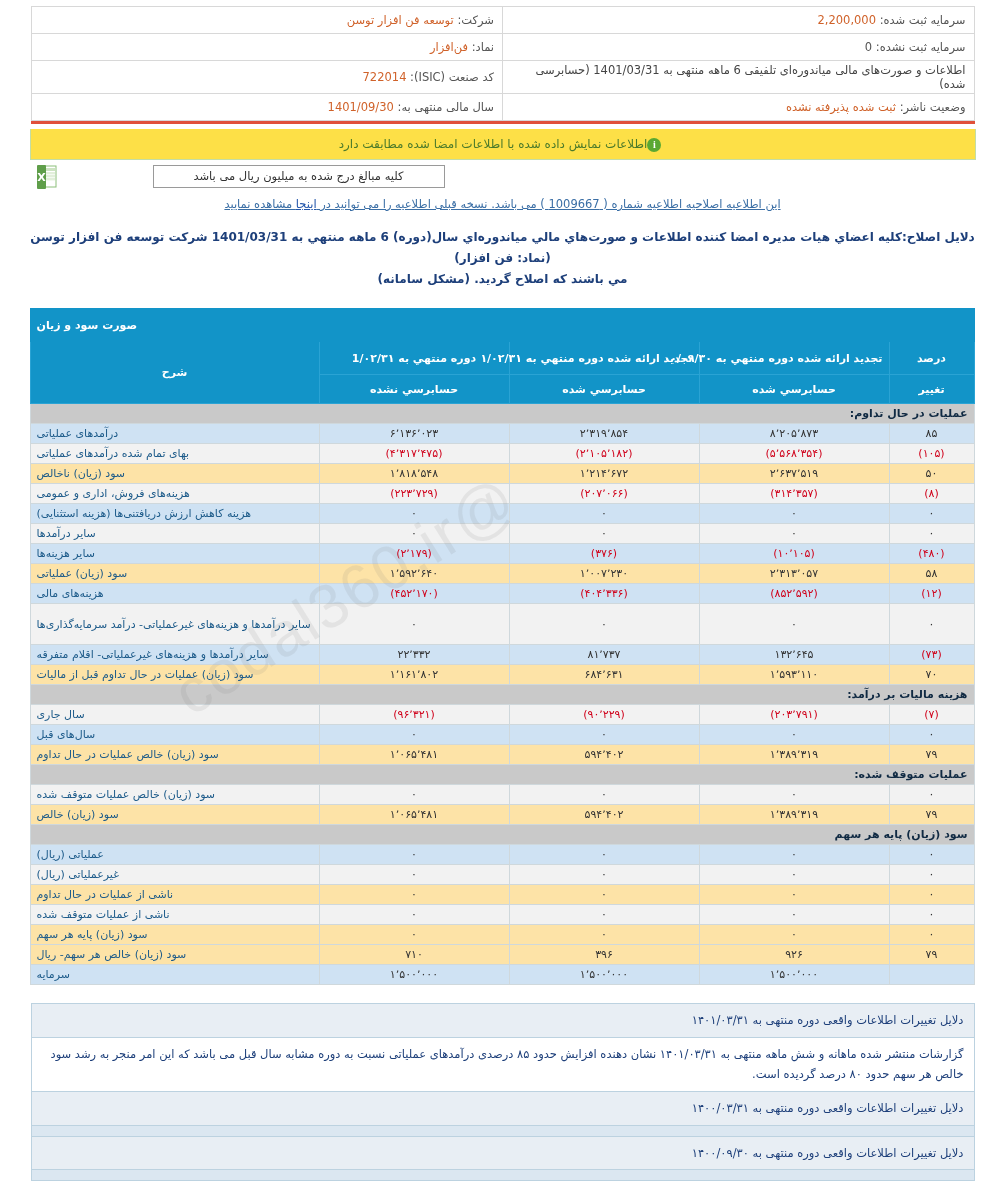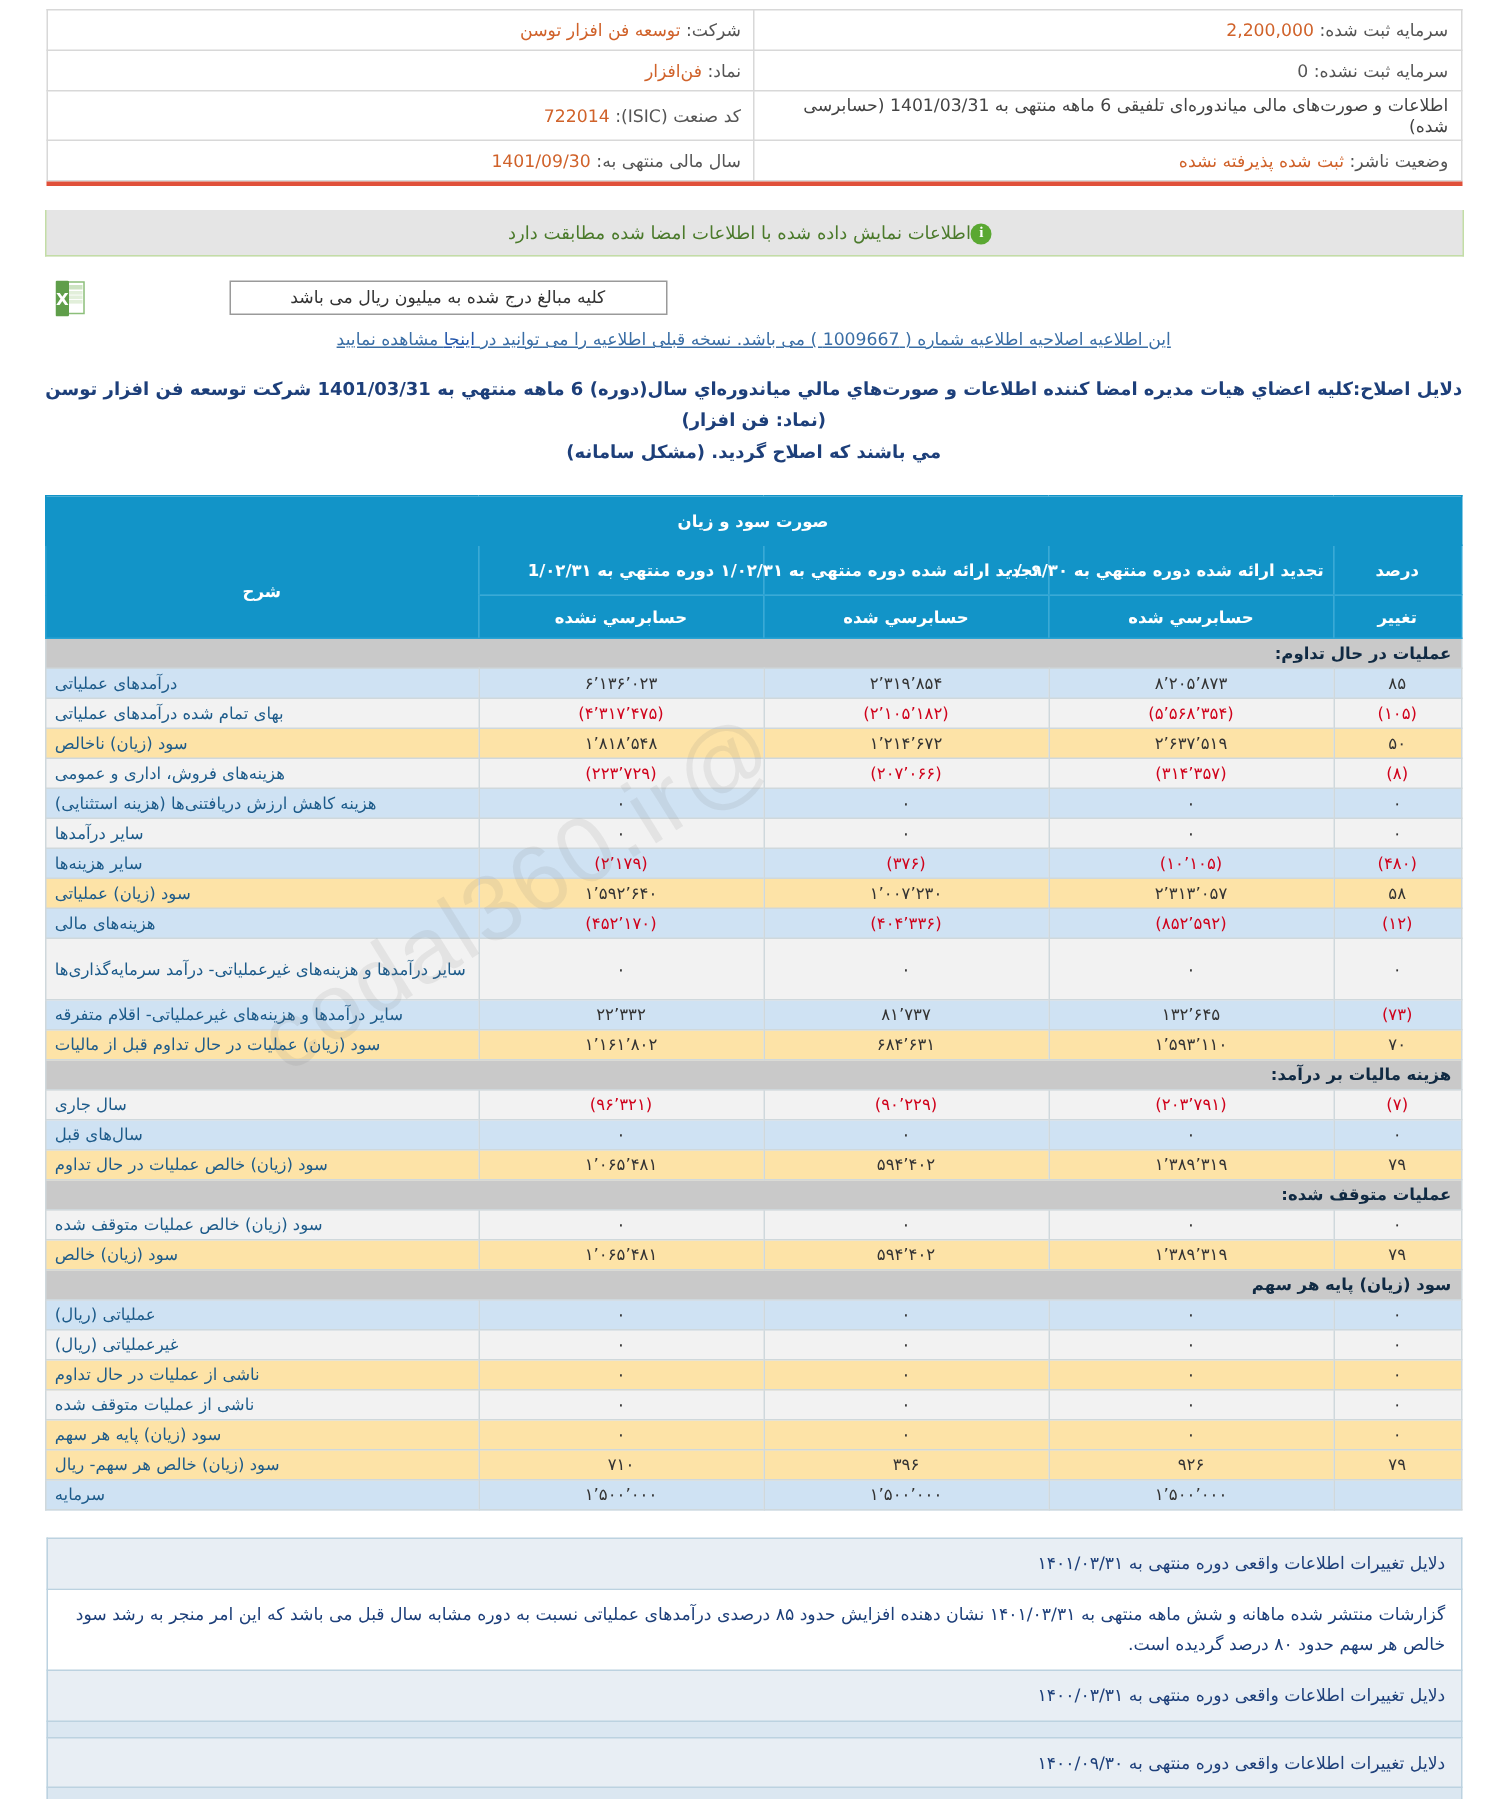--- a/index.html
+++ b/index.html
@@ -42,22 +42,22 @@
   .redline {
     width: 944px;
     height: 3px;
     margin: 0 auto;
     background: #e0503a;
   }
 
   
   .notice {
     width: 944px;
-    margin: 16px auto;
-    background: #e5e5e5;
+    margin: 5px auto;
+    background: #fde047;
     border: 1px solid #c3dda6;
     border-top: none;
     height: 30px;
     line-height: 30px;
     text-align: center;
     color: #4b7a2b;
     font-size: 12px;
     position: relative;
   }
   .info-icon {
@@ -141,21 +141,21 @@
   table.fin th, table.fin td {
     border: 1px solid #cfd8dc;
     font-size: 11px;
     padding: 3px 6px;
     vertical-align: middle;
   }
   .fin-title {
     background: #1294c8;
     color: #ffffff;
     font-weight: bold;
-    text-align: center;
+    text-align: left;
     height: 26px;
     font-size: 12px;
     border: 1px solid #1294c8 !important;
   }
   .hdr {
     background: #1294c8;
     color: #ffffff;
     font-weight: bold;
     text-align: center;
     border-color: #2aa3d4 !important;

